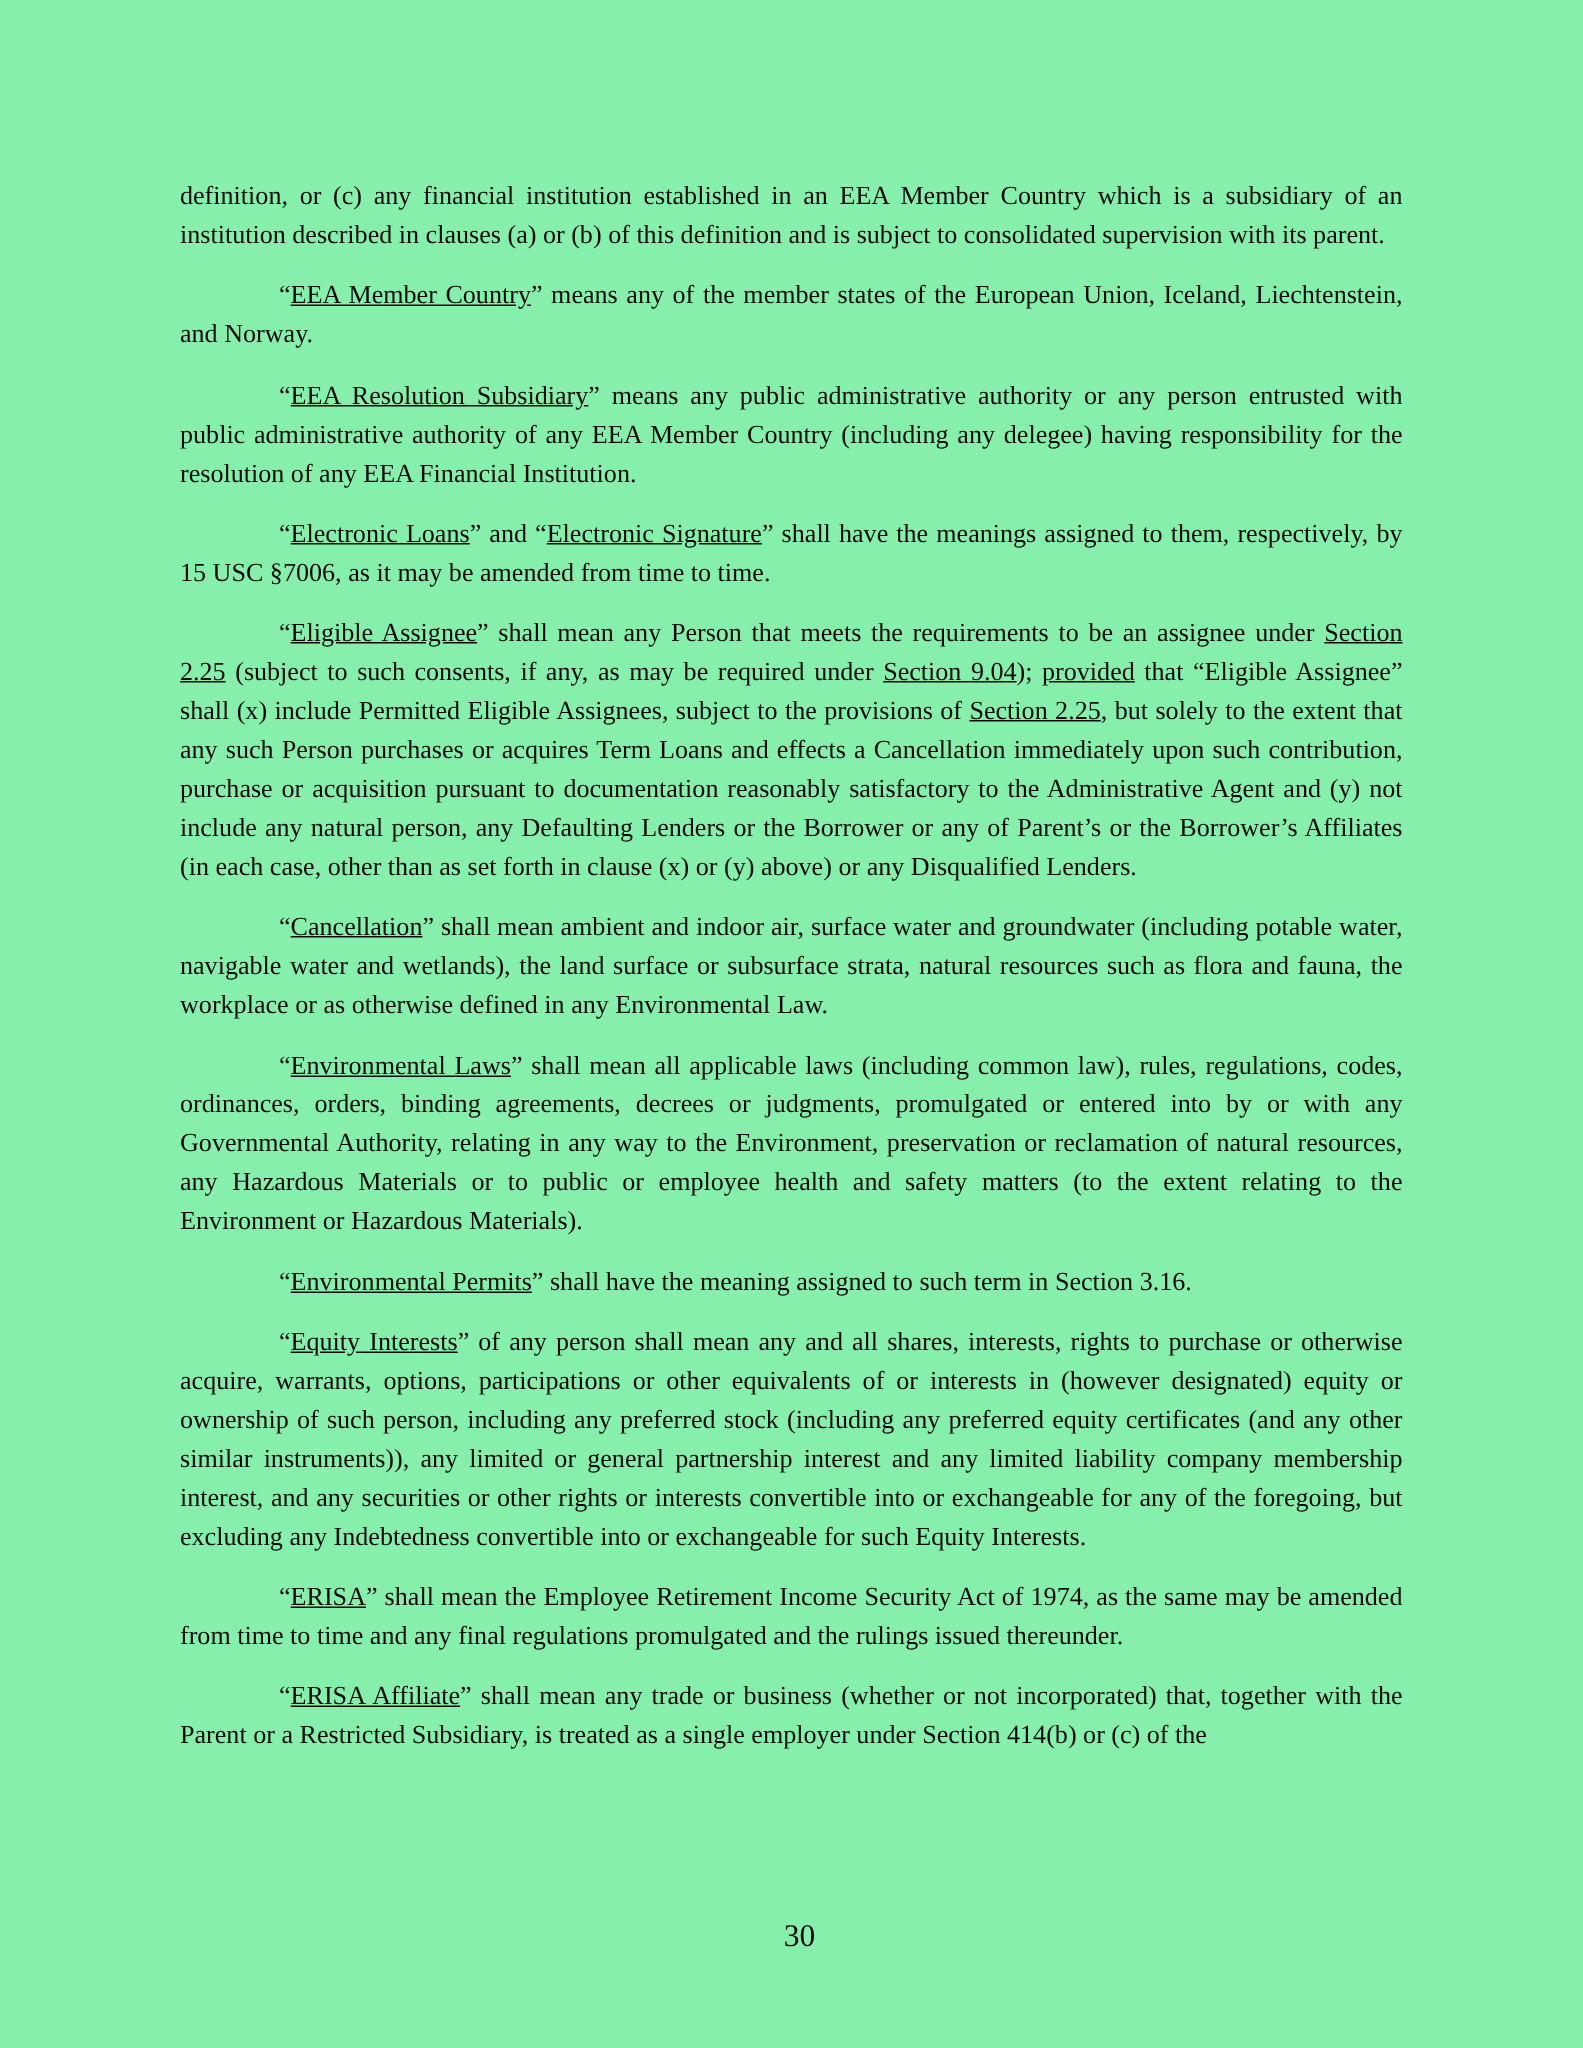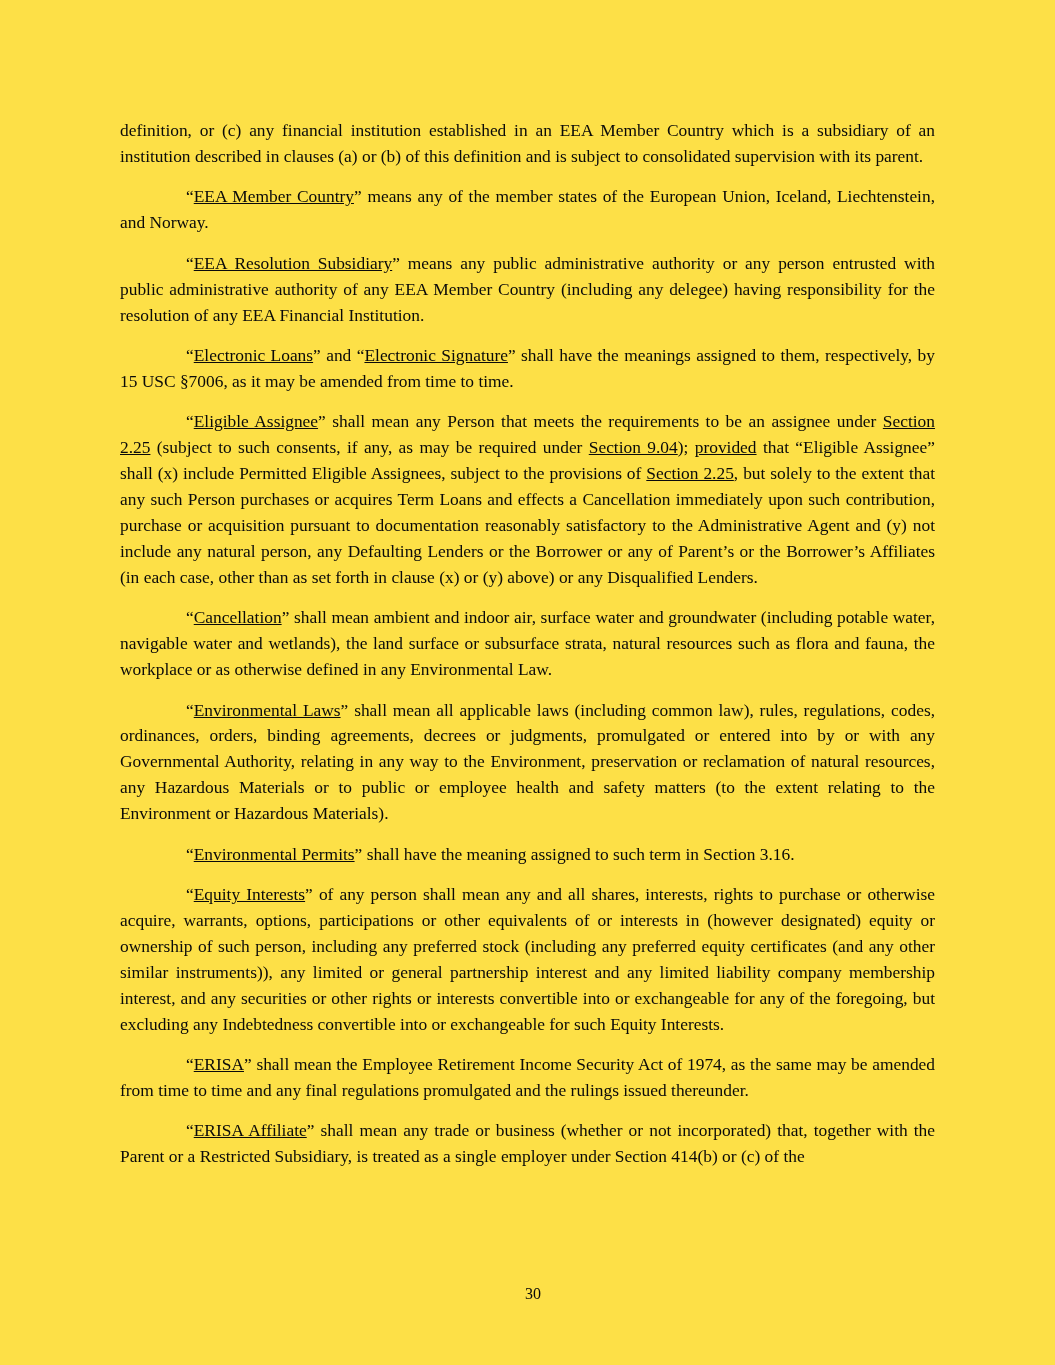--- a/index.html
+++ b/index.html
@@ -6,21 +6,21 @@
     margin: 0;
     padding: 0;
     background: #ffffff;
   }
   body {
     font-family: "Liberation Serif", serif;
   }
   .page {
     width: 1055px;
     height: 1365px;
-    background: #fde047;
+    background: #86efac;
     position: relative;
     box-sizing: border-box;
     padding: 118px 120px 40px 120px;
   }
   .doc-body {
     font-size: 17.4px;
     line-height: 1.49;
     color: #0a0a0a;
     text-align: justify;
   }
@@ -35,21 +35,21 @@
     text-indent: 0;
   }
   u.term {
   }
   .pagenum {
     position: absolute;
     left: 11px;
     right: 0;
     bottom: 62px;
     text-align: center;
-    font-size: 16px;
+    font-size: 21px;
     color: #0a0a0a;
     font-family: "Liberation Serif", serif;
   }
 </style>
 </head>
 <body>
 
 <div class="page">
   <div class="doc-body" id="doc-body">
       <p class="para first">definition, or (c) any financial institution established in an EEA Member Country which is a subsidiary of an institution described in clauses (a) or (b) of this definition and is subject to consolidated supervision with its parent.</p>

